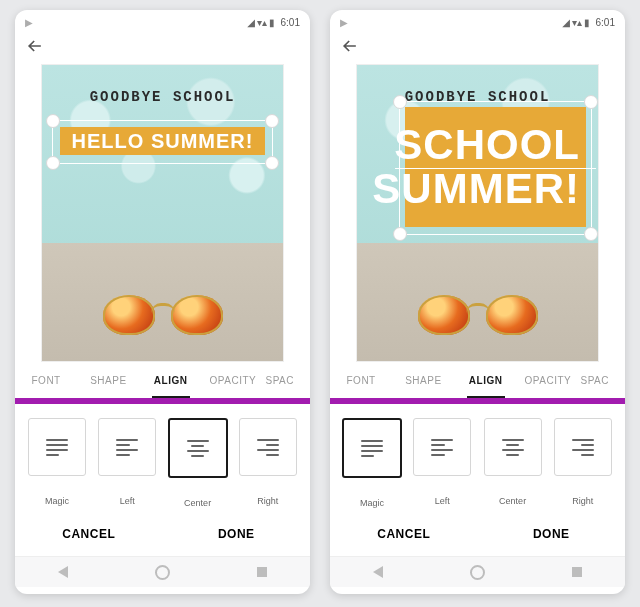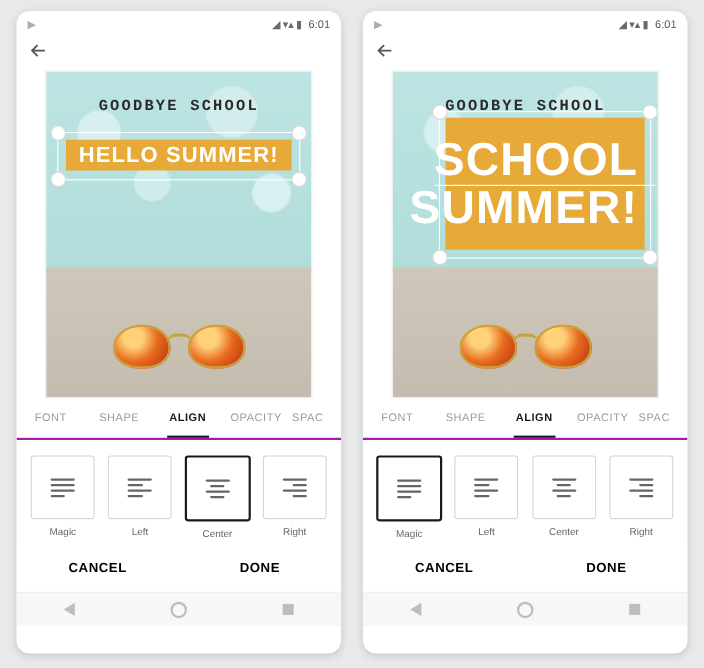--- a/index.html
+++ b/index.html
@@ -21,27 +21,27 @@
 .bridge{position:absolute;left:48px;top:8px;width:24px;height:8px;border-top:3px solid #caa13f;border-radius:10px 10px 0 0}
 .gs{position:absolute;top:24px;left:0;right:0;text-align:center;font-family:"Courier New",monospace;font-weight:700;letter-spacing:2px;font-size:14px;color:#2a2a2a}
 .selbox{position:absolute;border:1px solid #fff}
 .selbox .h{position:absolute;width:12px;height:12px;background:#fff;border-radius:50%;border:1px solid #d9d9d9}
 .selbox .tl{top:-7px;left:-7px}.selbox .tr{top:-7px;right:-7px}.selbox .bl{bottom:-7px;left:-7px}.selbox .br{bottom:-7px;right:-7px}
 .hello1{position:absolute;top:62px;left:18px;right:18px;height:28px;background:#e7a டி37;background:#e7a937;display:flex;align-items:center;justify-content:center}
 .hello1 span{font-family:Arial,sans-serif;font-weight:900;font-size:20px;color:#fff;letter-spacing:1px}
 .hello2{position:absolute;top:42px;left:48px;right:12px;height:120px;background:#e7a937;display:flex;flex-direction:column;align-items:flex-end;justify-content:center;padding:4px 6px;box-sizing:border-box;text-align:right}
 .hello2 span{font-family:Arial,sans-serif;font-weight:900;font-size:42px;line-height:1.05;color:#fff;letter-spacing:1px}
 .mid{position:absolute;top:50%;left:-5px;right:-5px;border-top:1px solid #fff}
-.tabs{display:flex;height:36px;border-bottom:2px solid #a21caf}
+.tabs{display:flex;height:36px;border-bottom:6px solid #a21caf}
 .tab{flex:1;display:flex;align-items:center;justify-content:center;font-size:10px;letter-spacing:.5px;color:#9a9a9a;position:relative;text-align:center}
 .tab.cut{flex:0 0 30px;justify-content:flex-end;padding-right:16px;overflow:hidden}
 .tab.active{color:#1a1a1a;font-weight:700}
 .tab.active::after{content:"";position:absolute;bottom:0;left:12px;right:12px;height:2px;background:#1a1a1a}
 .opts{display:flex;gap:10px;padding:14px 12px 4px;justify-content:center}
-.opt{flex:1;display:flex;flex-direction:column;align-items:center;gap:6px}
+.opt{flex:1;display:flex;flex-direction:column;align-items:center;gap:20px}
 .opt .box{width:56px;height:56px;border:1px solid #d6d6d6;border-radius:3px;display:flex;align-items:center;justify-content:center}
 .opt.sel .box{border:2px solid #1a1a1a}
 .opt .lbl{font-size:9px;color:#666}
 .alines{display:flex;flex-direction:column;gap:3px;width:22px}
 .alines i{display:block;height:2px;background:#666;border-radius:1px}
 .al-magic i:nth-child(1){width:100%}.al-magic i:nth-child(2){width:100%}.al-magic i:nth-child(3){width:100%}.al-magic i:nth-child(4){width:60%}
 .al-left i{width:100%}.al-left i:nth-child(2){width:60%}.al-left i:nth-child(4){width:60%}
 .al-center{align-items:center}.al-center i{width:100%}.al-center i:nth-child(2){width:60%}.al-center i:nth-child(4){width:60%}
 .al-right{align-items:flex-end}.al-right i{width:100%}.al-right i:nth-child(2){width:60%}.al-right i:nth-child(4){width:60%}
 .actions{display:flex;height:44px}

